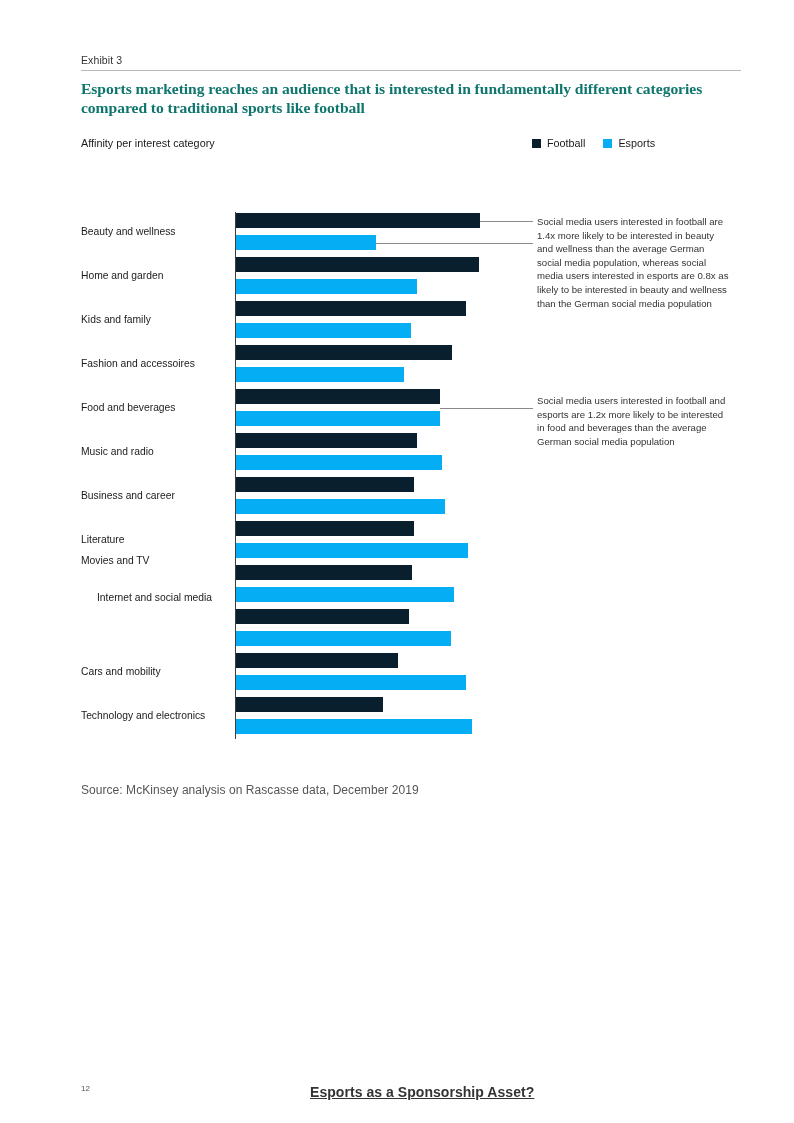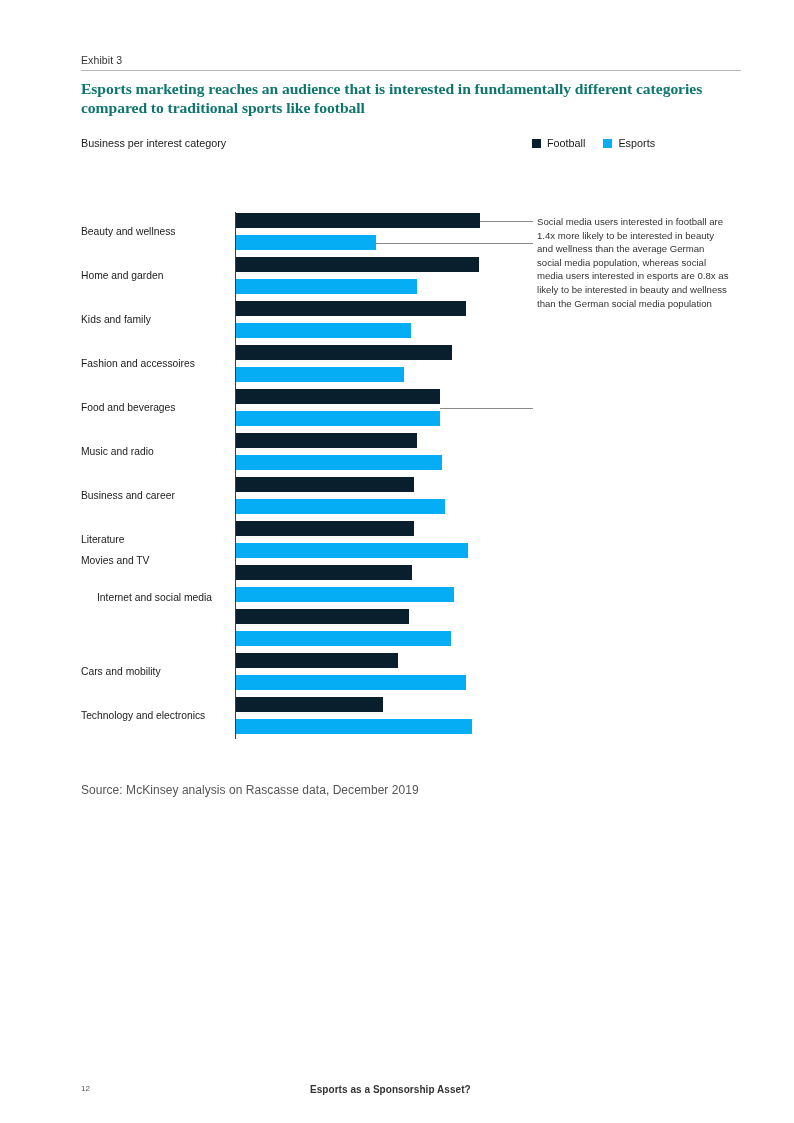--- a/index.html
+++ b/index.html
@@ -143,35 +143,36 @@
     position: absolute;
     left: 81px;
     top: 1084px;
     font-size: 8px;
     color: #555555;
   }
   .footer-title {
     position: absolute;
     left: 310px;
     top: 1084px;
-    font-size: 10px;
+    font-size: 14px;
     font-weight: bold;
     color: #333333;
     letter-spacing: 0.05px;
+    text-decoration: underline;
   }
 </style>
 </head>
 <body>
 
 <div class="page">
 
   <div class="exhibit-label">Exhibit 3</div>
   <div class="header-rule"></div>
   <div class="headline">Esports marketing reaches an audience that is interested in fundamentally different categories compared to traditional sports like football</div>
-  <div class="subtitle">Business per interest category</div>
+  <div class="subtitle">Affinity per interest category</div>
 
   <div class="legend">
     <div class="legend-item">
       <span class="legend-swatch" style="background: rgb(10, 31, 46);"></span>
       <span>Football</span>
     </div>
     <div class="legend-item">
       <span class="legend-swatch" style="background: rgb(5, 173, 245);"></span>
       <span>Esports</span>
     </div>
@@ -214,18 +215,19 @@
       <div class="bar esports" title="Cars and mobility — Esports: 1.32x" style="top: 675px; left: 236px; width: 230px; background: rgb(5, 173, 245);"></div>
       <div class="cat-label" style="top: 709.5px;">Technology and electronics</div>
       <div class="bar football" title="Technology and electronics — Football: 0.84x" style="top: 697px; left: 236px; width: 147px; background: rgb(10, 31, 46);"></div>
       <div class="bar esports" title="Technology and electronics — Esports: 1.35x" style="top: 719px; left: 236px; width: 236px; background: rgb(5, 173, 245);"></div>
       <div class="leader" style="left: 480px; top: 220.5px; width: 53px;"></div>
       <div class="leader" style="left: 376px; top: 242.5px; width: 157px;"></div>
       <div class="leader" style="left: 440px; top: 407.5px; width: 93px;"></div>
     </div>
 
   <div class="anno" id="anno-0" style="left: 537px; top: 215px;">Social media users interested in football are 1.4x more likely to be interested in beauty and wellness than the average German social media population, whereas social media users interested in esports are 0.8x as likely to be interested in beauty and wellness than the German social media population</div>
+  <div class="anno" id="anno-1" style="left: 537px; top: 394px;">Social media users interested in football and esports are 1.2x more likely to be interested in food and beverages than the average German social media population</div>
 
   <div class="source">Source: McKinsey analysis on Rascasse data, December 2019</div>
   <div class="footer-page">12</div>
   <div class="footer-title">Esports as a Sponsorship Asset?</div>
 
 </div>
 
 </body></html>

